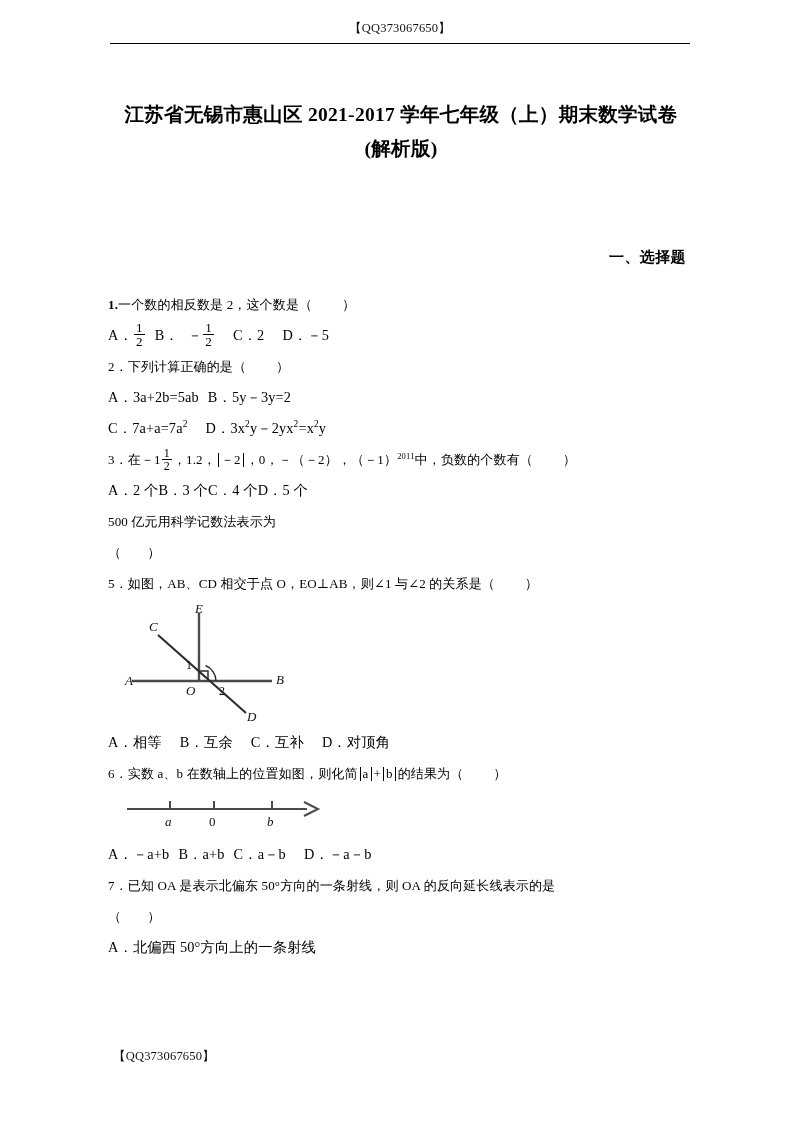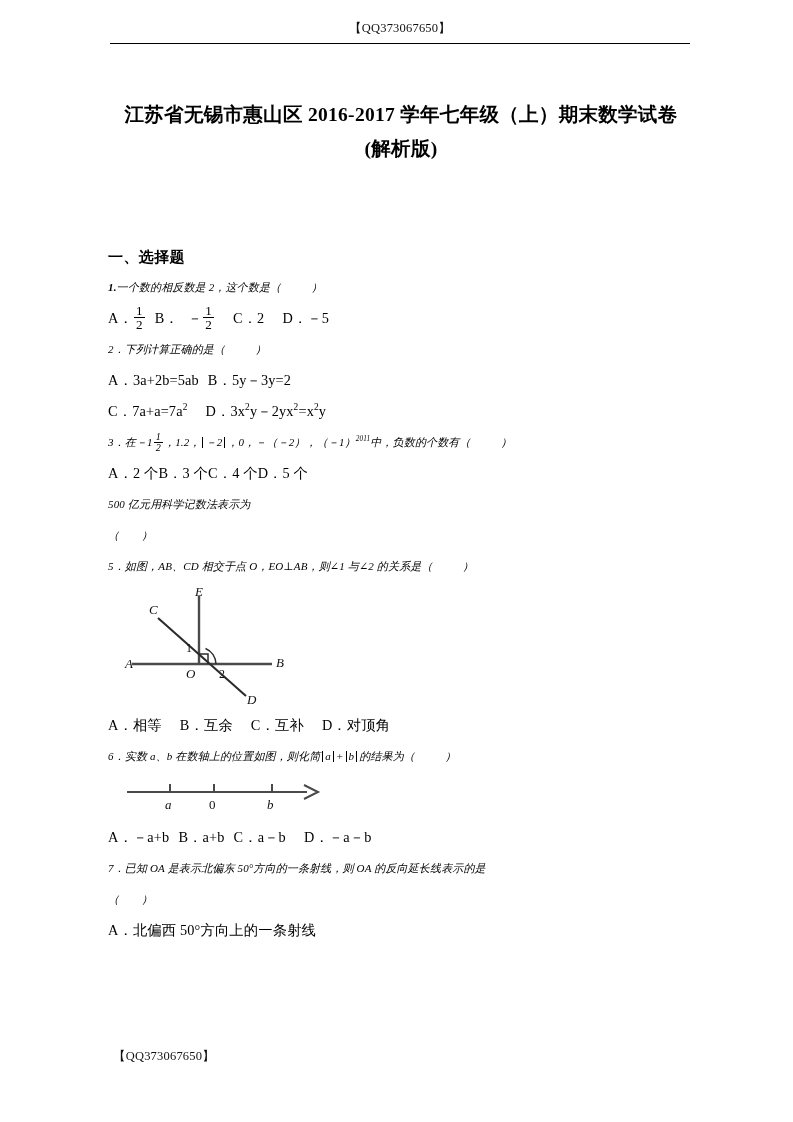--- a/index.html
+++ b/index.html
@@ -66,29 +66,29 @@
   .content {
     position: absolute;
     left: 108px;
     top: 246px;
     width: 578px;
   }
   .sec-head {
     font-weight: bold;
     font-size: 15px;
     line-height: 22px;
-    margin-bottom: 4px;
+    margin-bottom: 21px;
     letter-spacing: 0.4px;
+    text-align: right;
   }
   .q {
-    font-size: 11px;
+    font-size: 13px;
     line-height: 31px;
     letter-spacing: 0.15px;
     white-space: normal;
-    font-style: italic;
   }
   .opts {
     font-size: 14.3px;
     line-height: 31px;
     letter-spacing: 0.15px;
   }
   .qnum-b { font-weight: bold; }
 
   .sp-sm { display:inline-block; width:9px; }
   .sp-md { display:inline-block; width:18px; }
@@ -150,21 +150,21 @@
 <body>
 
 <div class="page">
 
   <div class="header">
     <span class="header-text">【QQ373067650】</span>
   </div>
   <div class="header-rule"></div>
 
   <div class="title-block">
-    <div class="title-line">江苏省无锡市惠山区 2016-2017 学年七年级（上）期末数学试卷</div>
+    <div class="title-line">江苏省无锡市惠山区 2021-2017 学年七年级（上）期末数学试卷</div>
     <div class="title-line">(解析版)</div>
   </div>
 
   <div class="content">
 
     <div class="sec-head">一、选择题</div>
 
     <div class="q">
       <span class="qnum-b">1.</span><span>一个数的相反数是 2，这个数是（</span><span class="paren-gap"></span><span>）</span>
     </div>

